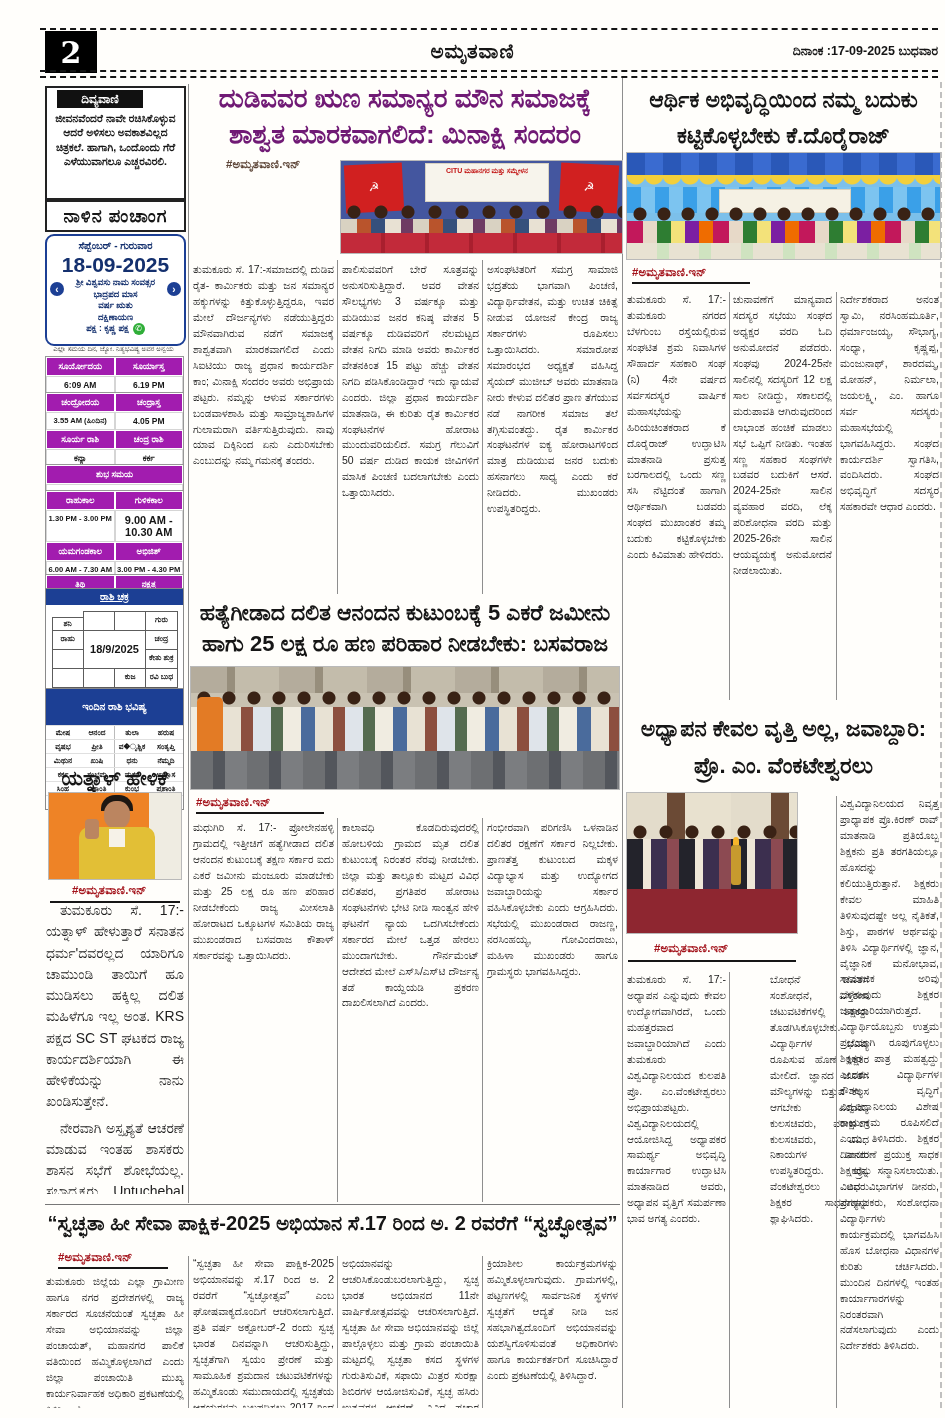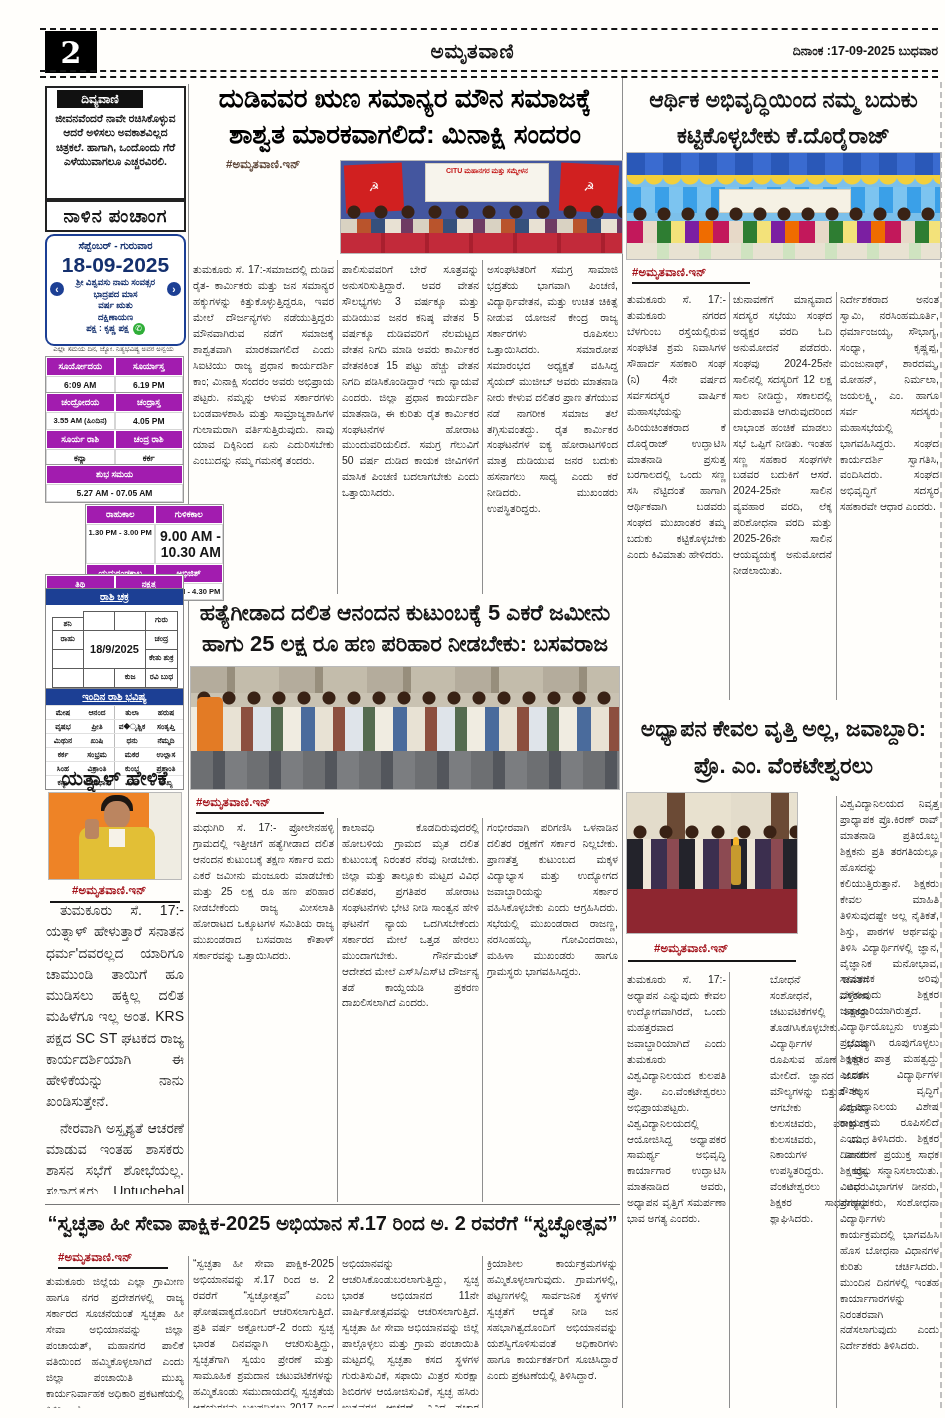--- a/index.html
+++ b/index.html
@@ -3,21 +3,21 @@
 <meta charset="utf-8">
 <style>
   html,body{margin:0;padding:0;background:#dedede;}
   #page{position:relative;width:945px;height:1418px;background:#fffefb;margin:0 auto;
         font-family:"Liberation Sans","DejaVu Sans",sans-serif;color:#161616;overflow:hidden;}
   .abs{position:absolute;}
   .vline{position:absolute;width:1px;background:#8e8e8e;}
   .hline{position:absolute;height:1px;background:#777;}
   .dash{position:absolute;border-top:2px dashed #161616;height:0;}
   .headline{font-weight:bold;text-align:center;line-height:1.4;}
-  .red{color:#000000;}
+  .red{color:#701a75;}
   .caption{position:absolute;color:#a3121a;font-weight:bold;font-size:11.5px;letter-spacing:.2px;}
   .cap-rule{position:absolute;height:2px;background:#161616;}
   .col{position:absolute;font-size:10.5px;line-height:1.52;text-align:justify;overflow:hidden;color:#1c1c1c;}
   .col p{margin:0 0 5px 0;text-indent:14px;}
   .bluehead{background:#1c3f94;color:#fff;font-weight:bold;text-align:center;}
   .mt{position:absolute;left:45px;width:139px;border:1px solid #979797;background:#fff;box-sizing:border-box;}
   .trow{display:flex;}
   .th{flex:1;background:#a21caf;color:#fff;font-size:8.5px;font-weight:bold;text-align:center;padding:3px 1px;border:1px solid #fff;}
   .tv{flex:1;font-size:8.5px;font-weight:bold;text-align:center;padding:3px 1px;border:1px solid #d5d5d5;background:#fff;}
   .tvs{flex:1;font-size:7.4px;font-weight:bold;text-align:center;line-height:1.35;padding:2px;border:1px solid #d5d5d5;}
@@ -102,28 +102,28 @@
 
   <div class="mt" style="top:464px;">
     <div class="trow">
         <div class="th">ಶುಭ ಸಮಯ</div>
       </div>
     <div class="trow">
         <div class="tv">5.27 AM - 07.05 AM</div>
       </div>
   </div>
 
-  <div class="mt" style="top:504px;margin-left:40px;">
+  <div class="mt" style="top:490px;">
     <div class="trow">
         <div class="th">ರಾಹುಕಾಲ</div>
         <div class="th">ಗುಳಿಕಕಾಲ</div>
       </div>
     <div class="trow">
         <div class="tv" style="font-size:7.6px;">1.30 PM - 3.00 PM</div>
-        <div class="tv" style="font-size:14px;text-align:right;">9.00 AM - 10.30 AM</div>
+        <div class="tv" style="font-size:11px;">9.00 AM - 10.30 AM</div>
       </div>
     <div class="trow">
         <div class="th">ಯಮಗಂಡಕಾಲ</div>
         <div class="th">ಅಭಿಜಿತ್</div>
       </div>
     <div class="trow">
         <div class="tv" style="font-size:7.6px;">6.00 AM - 7.30 AM</div>
         <div class="tv" style="font-size:7.6px;">3.00 PM - 4.30 PM</div>
       </div>
   </div>
@@ -160,21 +160,21 @@
       <div class="cc" style="grid-area:3/1;"></div>
       <div class="cc" style="grid-area:3/4;">ಕೇತು ಶುಕ್ರ</div>
       <div class="cc" style="grid-area:4/1;"></div>
       <div class="cc" style="grid-area:4/2;"></div>
       <div class="cc" style="grid-area:4/3;">ಕುಜ</div>
       <div class="cc" style="grid-area:4/4;">ರವಿ ಬುಧ</div>
     </div>
   </div>
 
   <div class="abs" style="left:45px;top:688px;width:137px;border:1px solid #8a8a8a;background:#fff;">
-    <div class="bluehead" style="font-size:10px;padding:2px 0;text-decoration:underline;">ಇಂದಿನ ರಾಶಿ ಭವಿಷ್ಯ</div>
+    <div class="bluehead" style="font-size:10px;padding:12px 0;">ಇಂದಿನ ರಾಶಿ ಭವಿಷ್ಯ</div>
     <div class="brow">
         <div class="bc">ಮೇಷ</div>
         <div class="bc">ಆನಂದ</div>
         <div class="bc" style="border-left:1px solid #bbb;">ತುಲಾ</div>
         <div class="bc">ಹರುಷ</div>
       </div>
     <div class="brow">
         <div class="bc">ವೃಷಭ</div>
         <div class="bc">ಪ್ರೀತಿ</div>
         <div class="bc" style="border-left:1px solid #bbb;">ವ�ೃಶ್ಚಿಕ</div>

